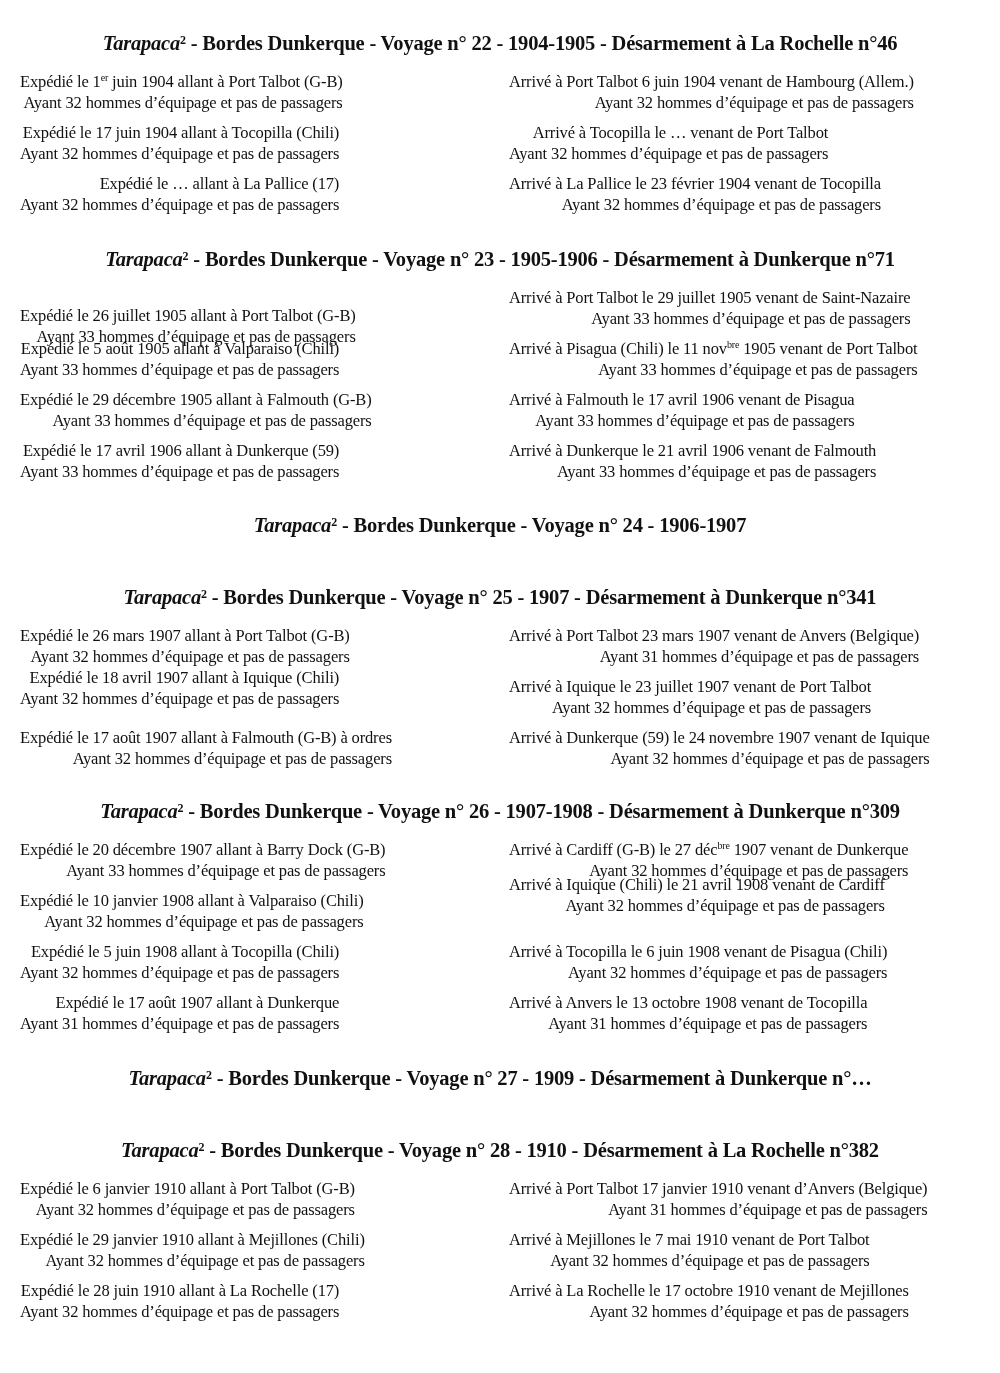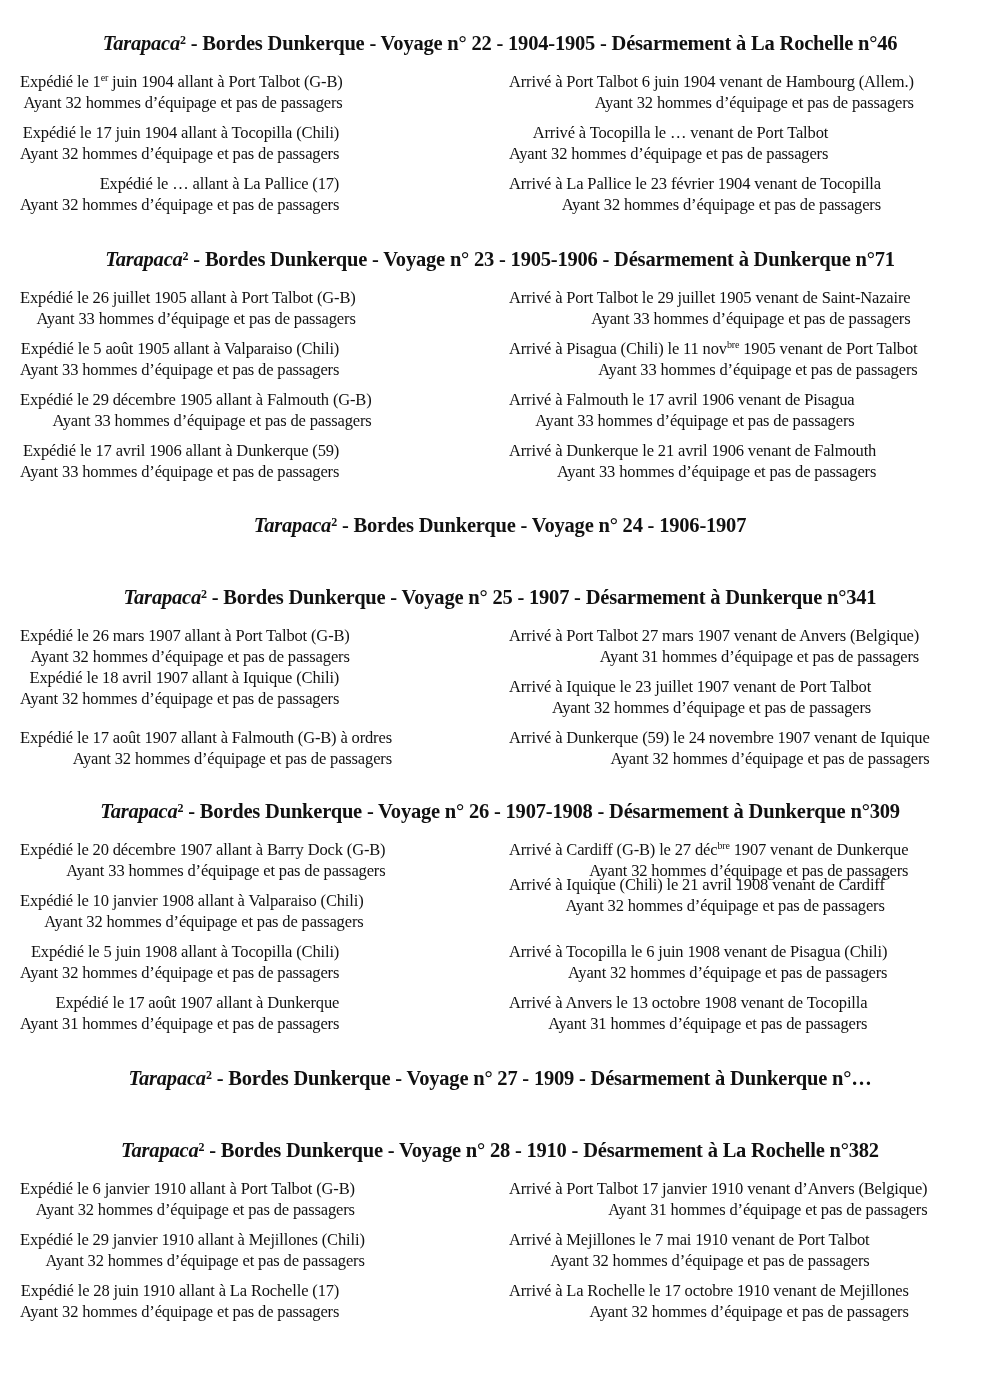--- a/index.html
+++ b/index.html
@@ -50,21 +50,21 @@
         </div>
         <div class="entry right" style="top: 102px;">
           <span class="line"><span>Arrivé à La Pallice le 23 février 1904 venant de Tocopilla</span><span></span></span>
           <span class="line">Ayant 32 hommes d’équipage et pas de passagers</span>
         </div>
       </div>
     </section>
     <section class="voyage" style="top: 247px;">
       <h2 class="heading" style="margin: 0px;"><span class="ship">Tarapaca</span><sup>2</sup><span> - Bordes Dunkerque - Voyage n° 23 - 1905-1906 - Désarmement à Dunkerque n°71</span></h2>
       <div class="entries">
-        <div class="entry left" style="top: 0px; font-family: Liberation Serif, serif;">
+        <div class="entry left" style="top: 18px; font-family: Liberation Serif, serif;">
           <span class="line"><span>Expédié le 26 juillet 1905 allant à Port Talbot (G-B)</span><span></span></span>
           <span class="line">Ayant 33 hommes d’équipage et pas de passagers</span>
         </div>
         <div class="entry right" style="top: 0px;">
           <span class="line"><span>Arrivé à Port Talbot le 29 juillet 1905 venant de Saint-Nazaire</span><span></span></span>
           <span class="line">Ayant 33 hommes d’équipage et pas de passagers</span>
         </div>
         <div class="entry left" style="top: 51px;">
           <span class="line"><span>Expédié le 5 août 1905 allant à Valparaiso (Chili)</span><span></span></span>
           <span class="line">Ayant 33 hommes d’équipage et pas de passagers</span>
@@ -96,21 +96,21 @@
       <div class="entries"></div>
     </section>
     <section class="voyage" style="top: 585px;">
       <h2 class="heading" style="margin: 0px;"><span class="ship">Tarapaca</span><sup>2</sup><span> - Bordes Dunkerque - Voyage n° 25 - 1907 - Désarmement à Dunkerque n°341</span></h2>
       <div class="entries">
         <div class="entry left" style="top: 0px;">
           <span class="line"><span>Expédié le 26 mars 1907 allant à Port Talbot (G-B)</span><span></span></span>
           <span class="line">Ayant 32 hommes d’équipage et pas de passagers</span>
         </div>
         <div class="entry right" style="top: 0px;">
-          <span class="line"><span>Arrivé à Port Talbot 27 mars 1907 venant de Anvers (Belgique)</span><span></span></span>
+          <span class="line"><span>Arrivé à Port Talbot 23 mars 1907 venant de Anvers (Belgique)</span><span></span></span>
           <span class="line">Ayant 31 hommes d’équipage et pas de passagers</span>
         </div>
         <div class="entry left" style="top: 42px;">
           <span class="line"><span>Expédié le 18 avril 1907 allant à Iquique (Chili)</span><span></span></span>
           <span class="line">Ayant 32 hommes d’équipage et pas de passagers</span>
         </div>
         <div class="entry right" style="top: 51px;">
           <span class="line"><span>Arrivé à Iquique le 23 juillet 1907 venant de Port Talbot</span><span></span></span>
           <span class="line">Ayant 32 hommes d’équipage et pas de passagers</span>
         </div>

